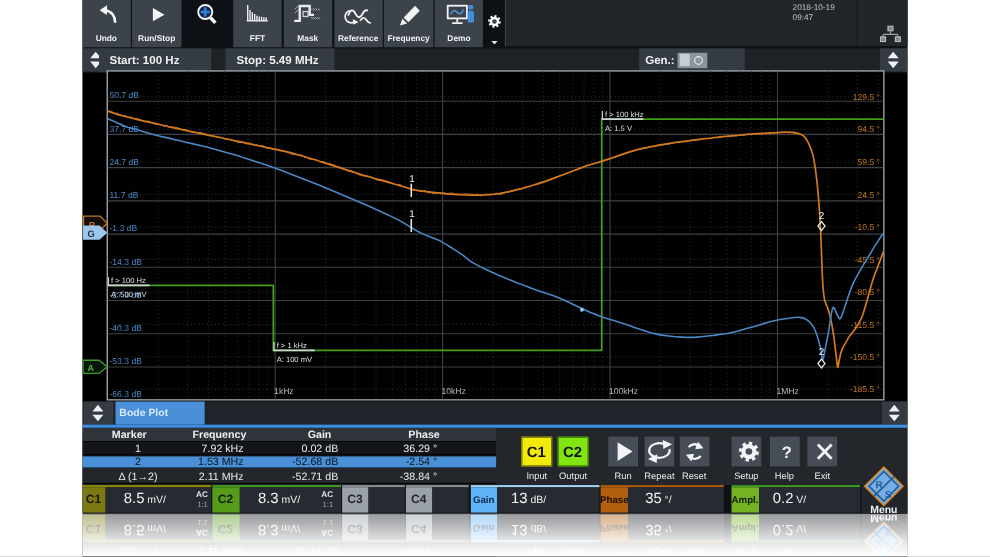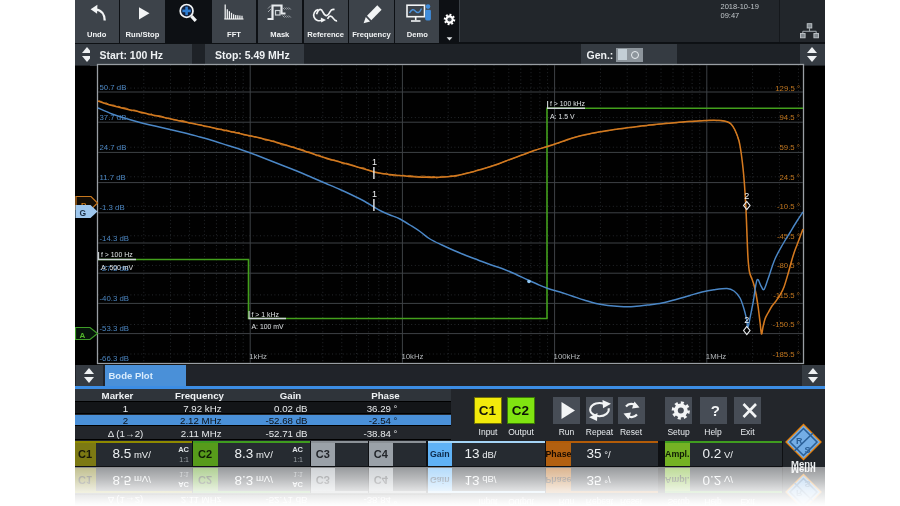--- a/index.html
+++ b/index.html
@@ -260,21 +260,21 @@
         <div style="position:absolute;left:80px;top:390.0px;width:90px;text-align:center;font-size:9.7px;font-weight:bold;color:#eef1f3">Frequency</div>
         <div style="position:absolute;left:171px;top:390.0px;width:90px;text-align:center;font-size:9.7px;font-weight:bold;color:#eef1f3">Gain</div>
         <div style="position:absolute;left:266px;top:390.0px;width:90px;text-align:center;font-size:9.7px;font-weight:bold;color:#eef1f3">Phase</div>
         <div style="position:absolute;left:0;top:402.2px;width:376px;height:11.8px;background:#131518;border-bottom:0.8px solid #000;box-sizing:border-box"></div>
         <div style="position:absolute;left:6px;top:402.7px;width:90px;text-align:center;font-size:9.7px;color:#e8ebed">1</div>
         <div style="position:absolute;left:57px;top:402.7px;width:90px;text-align:right;font-size:9.7px;color:#e8ebed">7.92 kHz</div>
         <div style="position:absolute;left:143px;top:402.7px;width:90px;text-align:right;font-size:9.7px;color:#e8ebed">0.02 dB</div>
         <div style="position:absolute;left:233px;top:402.7px;width:90px;text-align:right;font-size:9.7px;color:#e8ebed">36.29 °</div>
         <div style="position:absolute;left:0;top:414.6px;width:376px;height:11.8px;background:#4a90d8;border-bottom:0.8px solid #000;box-sizing:border-box"></div>
         <div style="position:absolute;left:6px;top:415.1px;width:90px;text-align:center;font-size:9.7px;color:#0d1116">2</div>
-        <div style="position:absolute;left:57px;top:415.1px;width:90px;text-align:right;font-size:9.7px;color:#0d1116">2.12 MHz</div>
+        <div style="position:absolute;left:57px;top:415.1px;width:90px;text-align:right;font-size:9.7px;color:#0d1116">1.53 MHz</div>
         <div style="position:absolute;left:143px;top:415.1px;width:90px;text-align:right;font-size:9.7px;color:#0d1116">-52.68 dB</div>
         <div style="position:absolute;left:233px;top:415.1px;width:90px;text-align:right;font-size:9.7px;color:#0d1116">-2.54 °</div>
         <div style="position:absolute;left:0;top:427px;width:376px;height:12.5px;background:#23262b;border-bottom:0.8px solid #000;box-sizing:border-box"></div>
         <div style="position:absolute;left:6px;top:427.5px;width:90px;text-align:center;font-size:9.7px;color:#e8ebed">Δ (1→2)</div>
         <div style="position:absolute;left:57px;top:427.5px;width:90px;text-align:right;font-size:9.7px;color:#e8ebed">2.11 MHz</div>
         <div style="position:absolute;left:143px;top:427.5px;width:90px;text-align:right;font-size:9.7px;color:#e8ebed">-52.71 dB</div>
         <div style="position:absolute;left:233px;top:427.5px;width:90px;text-align:right;font-size:9.7px;color:#e8ebed">-38.84 °</div>
         <div class="cbtn" style="left:399px;background:#f2ea0b;border:1px solid #6f6f08;color:#14140a">C1</div>
         <div class="cbtn" style="left:432px;background:#80e411;border:1px solid #3c7a06;color:#0c1406">C2</div>
         <div class="blab" style="left:386px;width:55px">Input</div>

